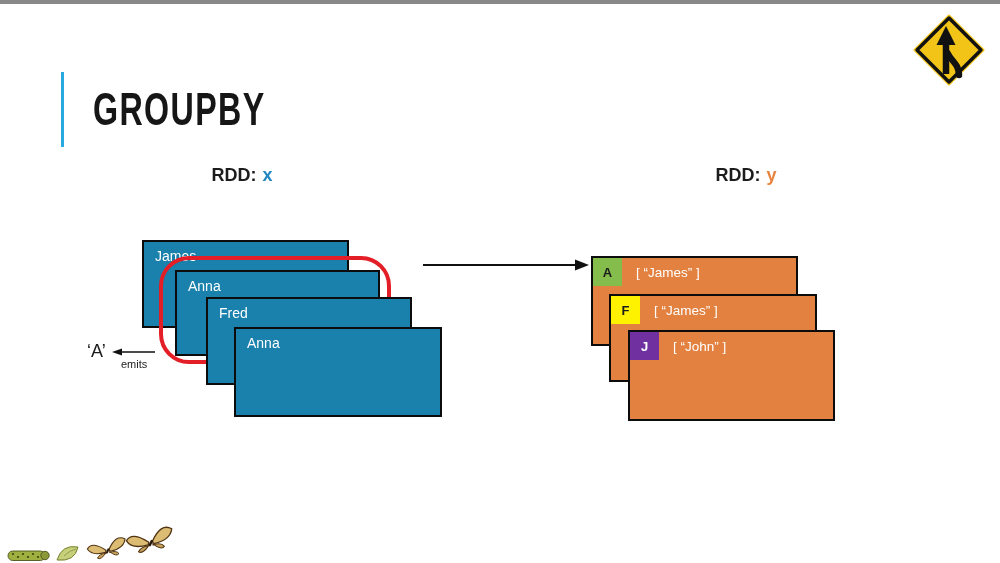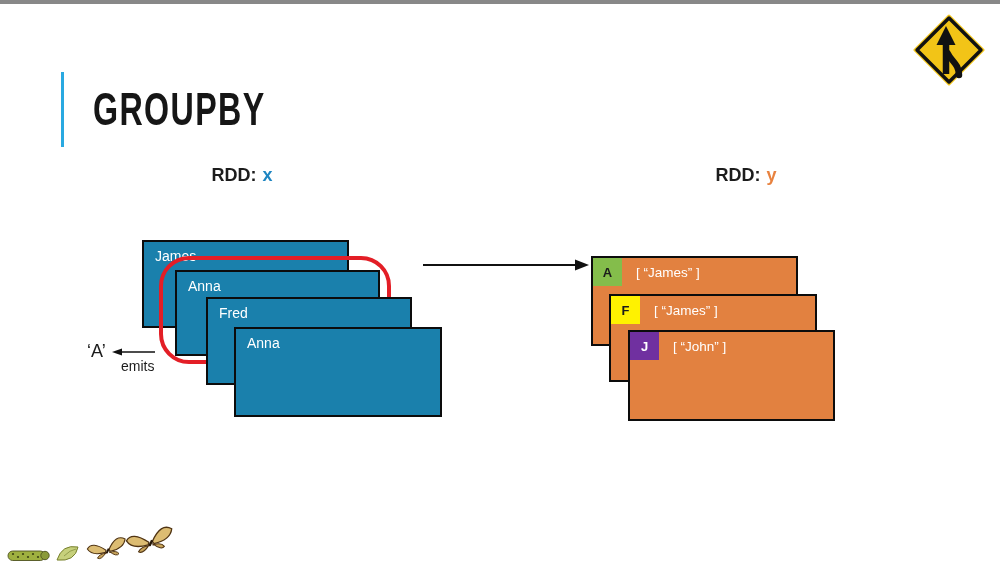--- a/index.html
+++ b/index.html
@@ -54,21 +54,21 @@
     box-sizing:border-box;z-index:3;background:transparent;
   }
   
   .emit-source{
     position:absolute;left:87px;top:337px;
     font-size:18px;color:#1c1c1c;font-weight:400;z-index:6;
   }
   .emit-arrow{position:absolute;left:110px;top:341px;z-index:6;}
   .emit-label{
     position:absolute;left:121px;top:354px;
-    font-size:14px;color:#1c1c1c;z-index:6;
+    font-size:11px;color:#1c1c1c;z-index:6;
   }
   
   .flow-arrow{position:absolute;left:420px;top:252px;}
   
   .ocard{
     position:absolute;background:#E28140;border:2px solid #0c0c0c;
     box-sizing:border-box;color:#fff;font-size:13.5px;
   }
   .ocard.c0{left:591px;top:252px;width:207px;height:90px;z-index:1;}
   .ocard.c1{left:609px;top:290px;width:208px;height:88px;z-index:2;}

